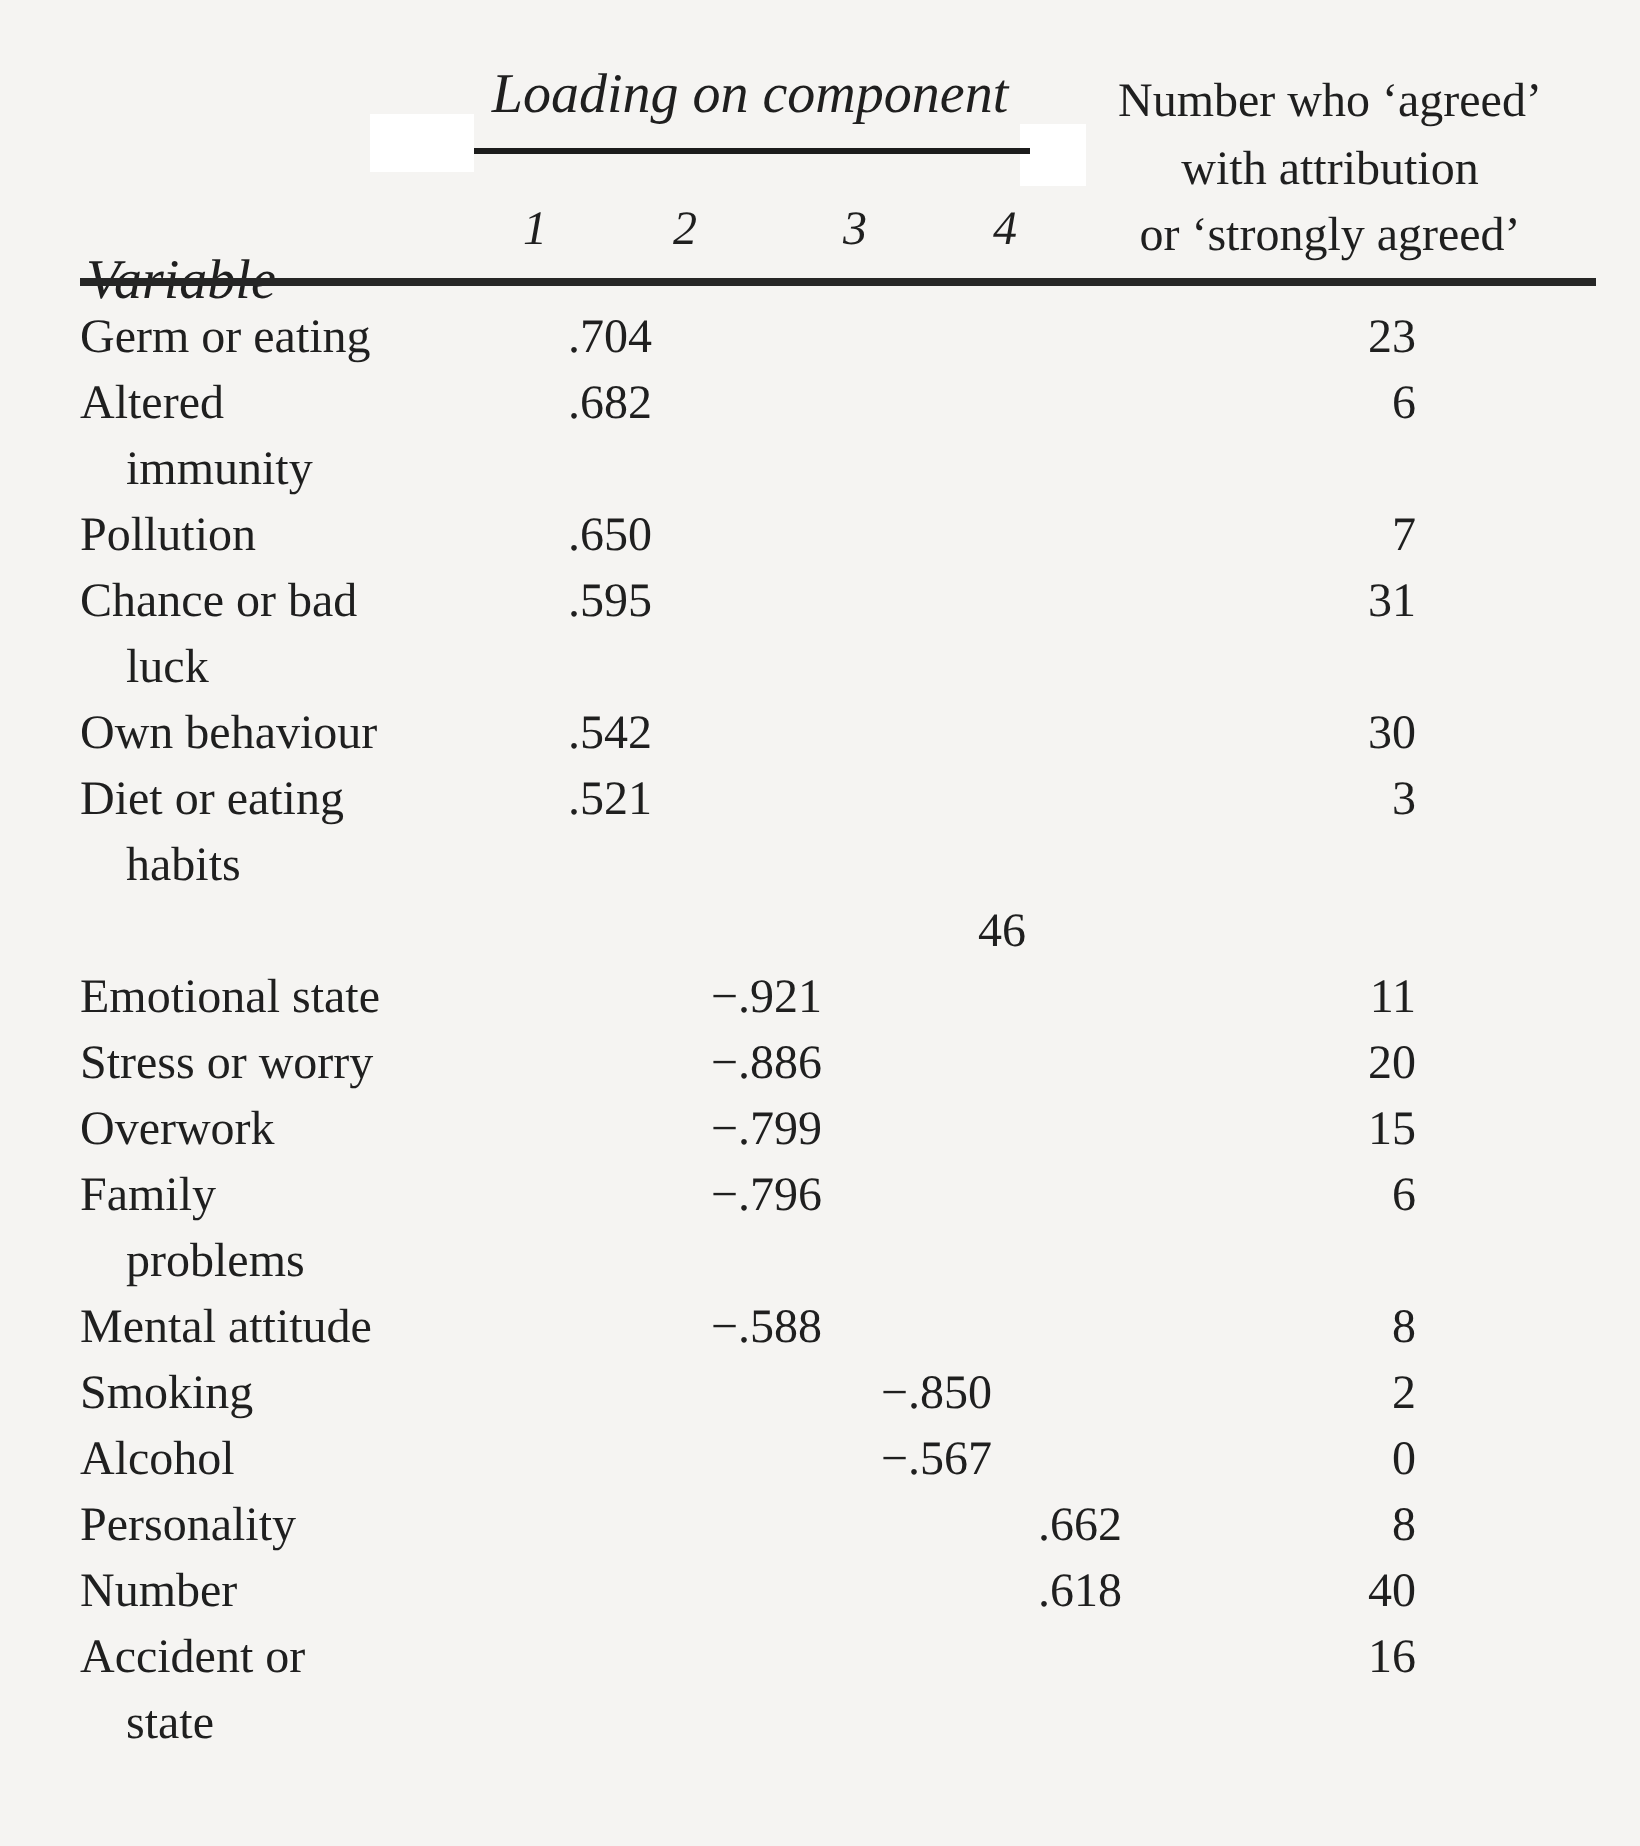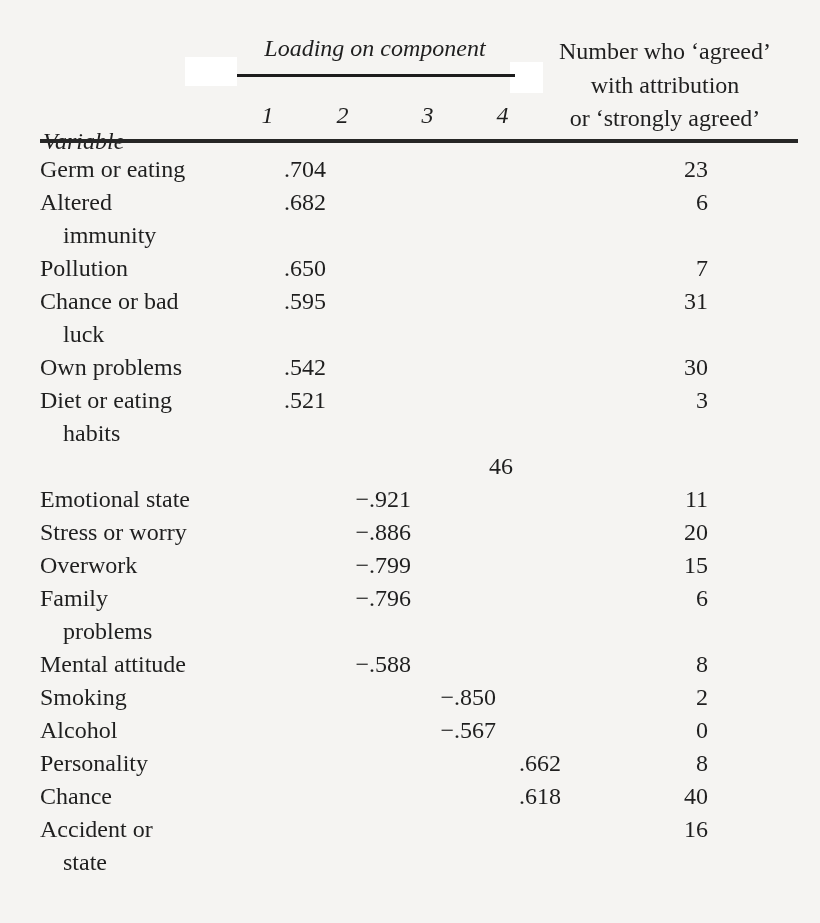--- a/index.html
+++ b/index.html
@@ -15,21 +15,21 @@
     width: 820px;
     height: 923px;
     background: #f5f4f2;
     color: #1f1f1f;
     overflow: hidden;
     font-size: 24px;
   }
   .hdr-italic {
     position: absolute;
     font-style: italic;
-    font-size: 24px;
+    font-size: 28px;
     line-height: 26px;
     white-space: nowrap;
   }
   .loading-label {
     left: 235px;
     top: 35px;
     width: 280px;
     text-align: center;
   }
   .loading-underline {
@@ -181,21 +181,21 @@
     </div>
     <div class="cell comp c1">.595</div>
     <div class="cell comp c2"></div>
     <div class="cell comp c3"></div>
     <div class="cell comp c4"></div>
     <div class="cell count">31</div>
   </div>
 
   <div class="row">
     <div class="cell label">
-      <div class="l1">Own problems</div>
+      <div class="l1">Own behaviour</div>
       <div class="l2"></div>
     </div>
     <div class="cell comp c1">.542</div>
     <div class="cell comp c2"></div>
     <div class="cell comp c3"></div>
     <div class="cell comp c4"></div>
     <div class="cell count">30</div>
   </div>
 
   <div class="row">
@@ -309,21 +309,21 @@
     </div>
     <div class="cell comp c1"></div>
     <div class="cell comp c2"></div>
     <div class="cell comp c3"></div>
     <div class="cell comp c4">.662</div>
     <div class="cell count">8</div>
   </div>
 
   <div class="row">
     <div class="cell label">
-      <div class="l1">Chance</div>
+      <div class="l1">Number</div>
       <div class="l2"></div>
     </div>
     <div class="cell comp c1"></div>
     <div class="cell comp c2"></div>
     <div class="cell comp c3"></div>
     <div class="cell comp c4">.618</div>
     <div class="cell count">40</div>
   </div>
 
   <div class="row">

